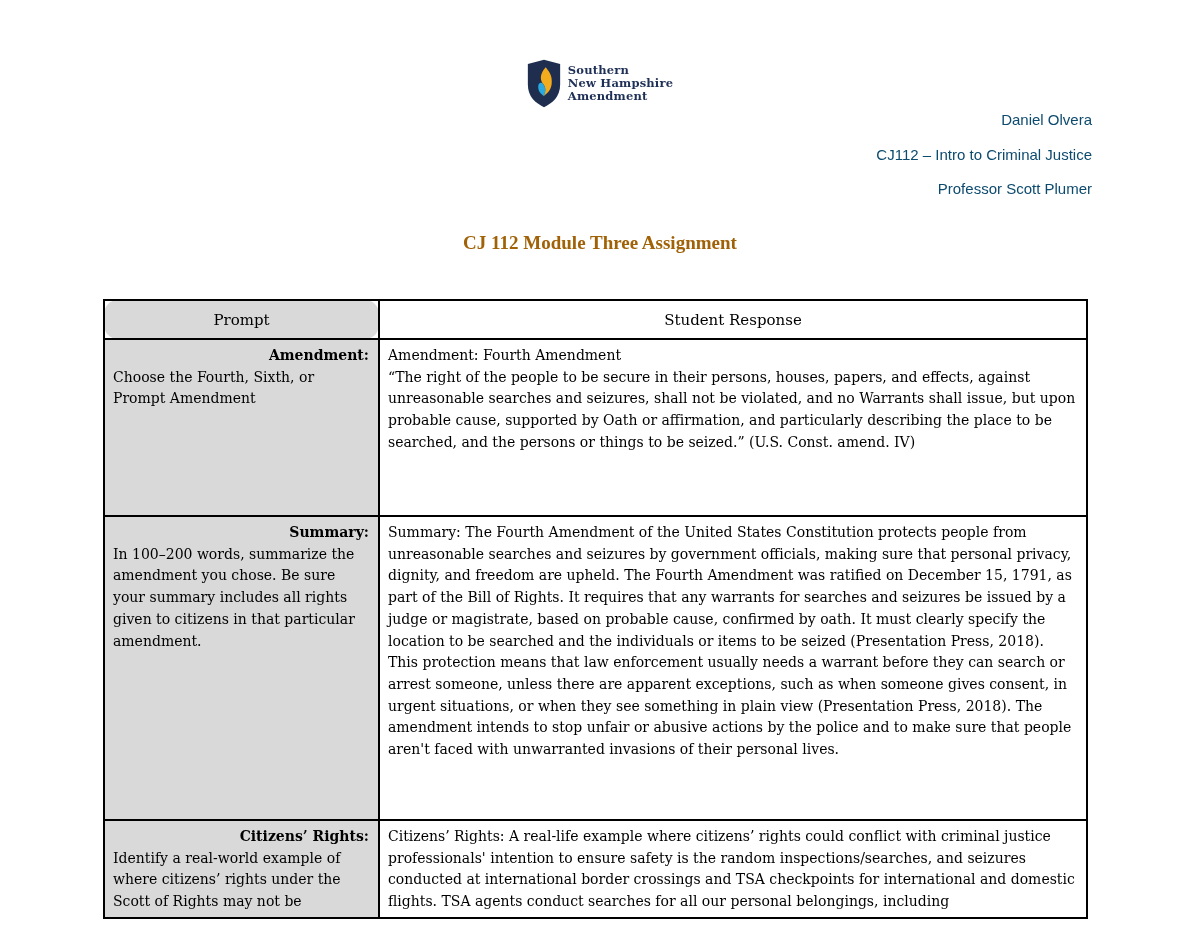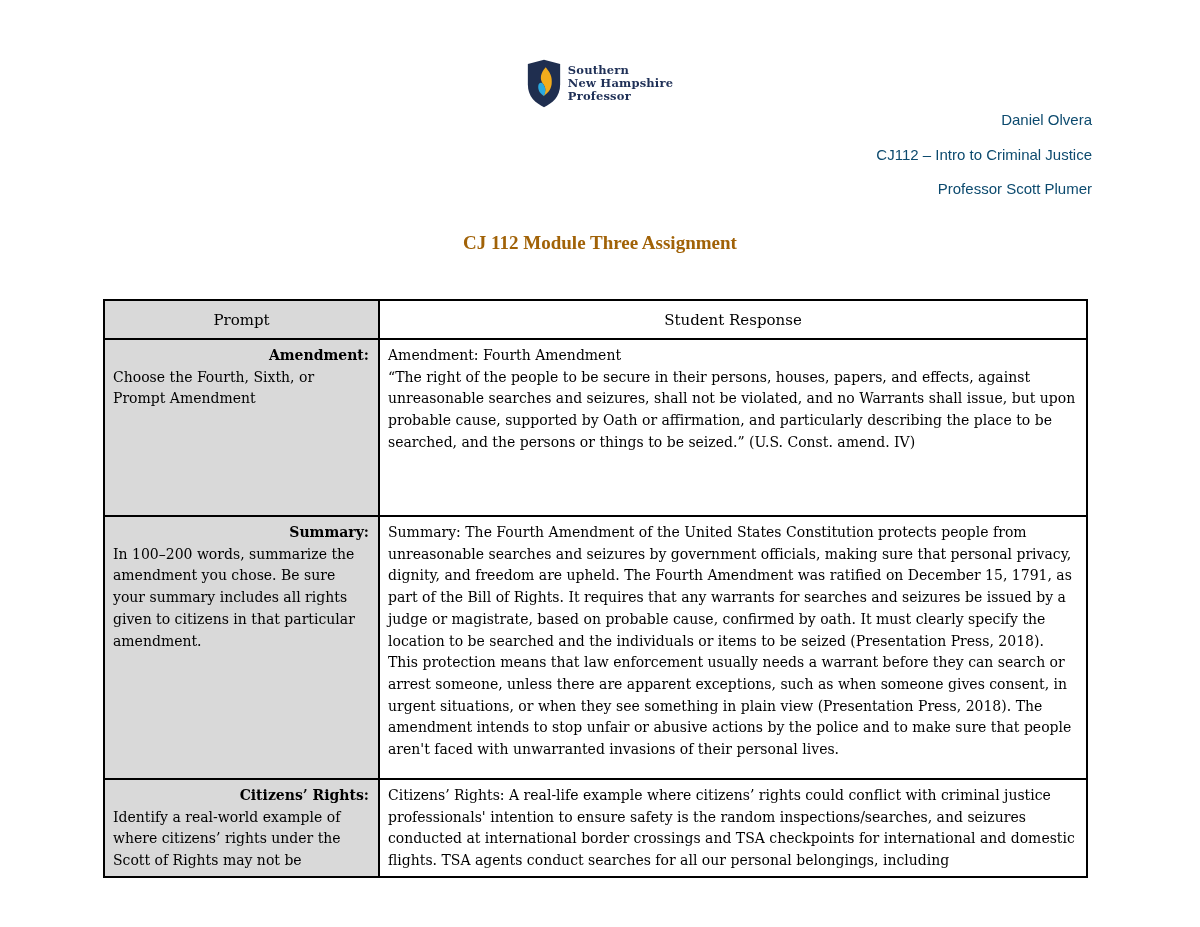--- a/index.html
+++ b/index.html
@@ -72,50 +72,51 @@
   .assignment col.c1 { width: 275px; }
   .assignment col.c2 { width: 708px; }
   .assignment th, .assignment td { border: 2px solid #000; }
   .assignment th {
     height: 39px;
     font-weight: 400;
     font-size: 15px;
     text-align: center;
     vertical-align: middle;
     padding: 0;
+    border-radius: 14px;
   }
   .assignment td {
     vertical-align: top;
     font-size: 14px;
     line-height: 21.7px;
     padding: 5px 9px 4px 8px;
   }
   .gray { background: #d9d9d9; }
   tr.row-1 { height: 177px; }
-  tr.row-2 { height: 263px; }
+  tr.row-2 { height: 304px; }
   tr.row-3 { height: 89px; }
   .prompt-cell { line-height: 22px; }
   .prompt-title { font-weight: 700; text-align: right; }
   .resp { white-space: pre-line; }
 </style>
 </head>
 <body>
 
 <div class="page">
 
   <div class="logo">
     <svg viewBox="0 0 40 58" aria-hidden="true">
       <path d="M20 1 L39 6 L39 30 C39 45 30 52 20 57 C10 52 1 45 1 30 L1 6 Z" fill="#1f2e4f"></path>
       <path d="M22 10 C27 16 30 21 29 30 C28 37 24 41 19 44 C23 38 22 33 18.5 29 C15 24.5 15.5 17 22 10 Z" fill="#f2ac1d"></path>
       <path d="M18 28.5 C21.5 32.5 23 37 20 43.5 C16 41.5 13 37.5 13.2 32.5 C13.4 28.5 15.5 27.5 18 28.5 Z" fill="#2aa9e0"></path>
     </svg>
     <div class="logo-text">
       <div>Southern</div>
       <div>New Hampshire</div>
-      <div>Professor</div>
+      <div>Amendment</div>
     </div>
   </div>
 
   <div class="byline">
     <p>Daniel Olvera</p>
     <p>CJ112 – Intro to Criminal Justice</p>
     <p>Professor Scott Plumer</p>
   </div>
 
   <div class="doc-title">CJ 112 Module Three Assignment</div>

